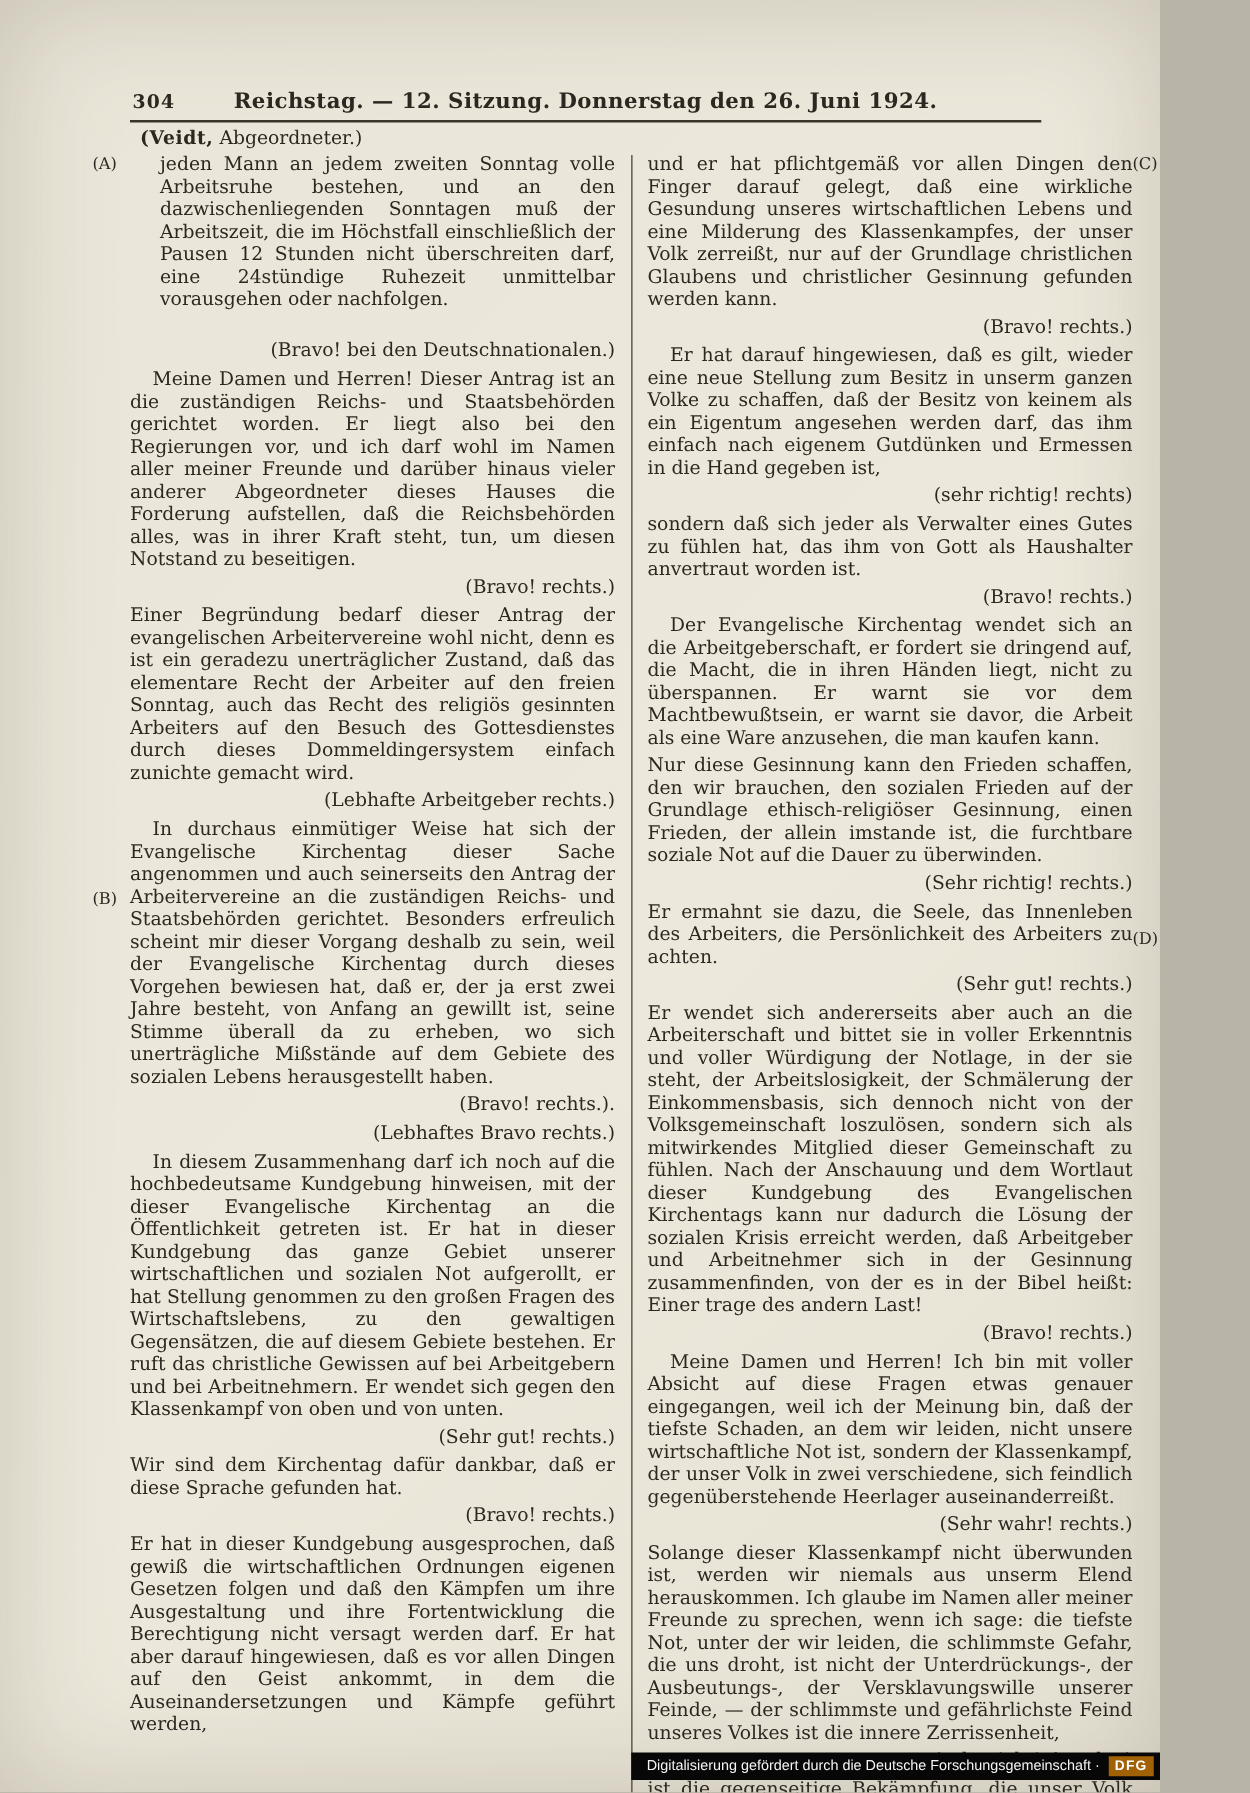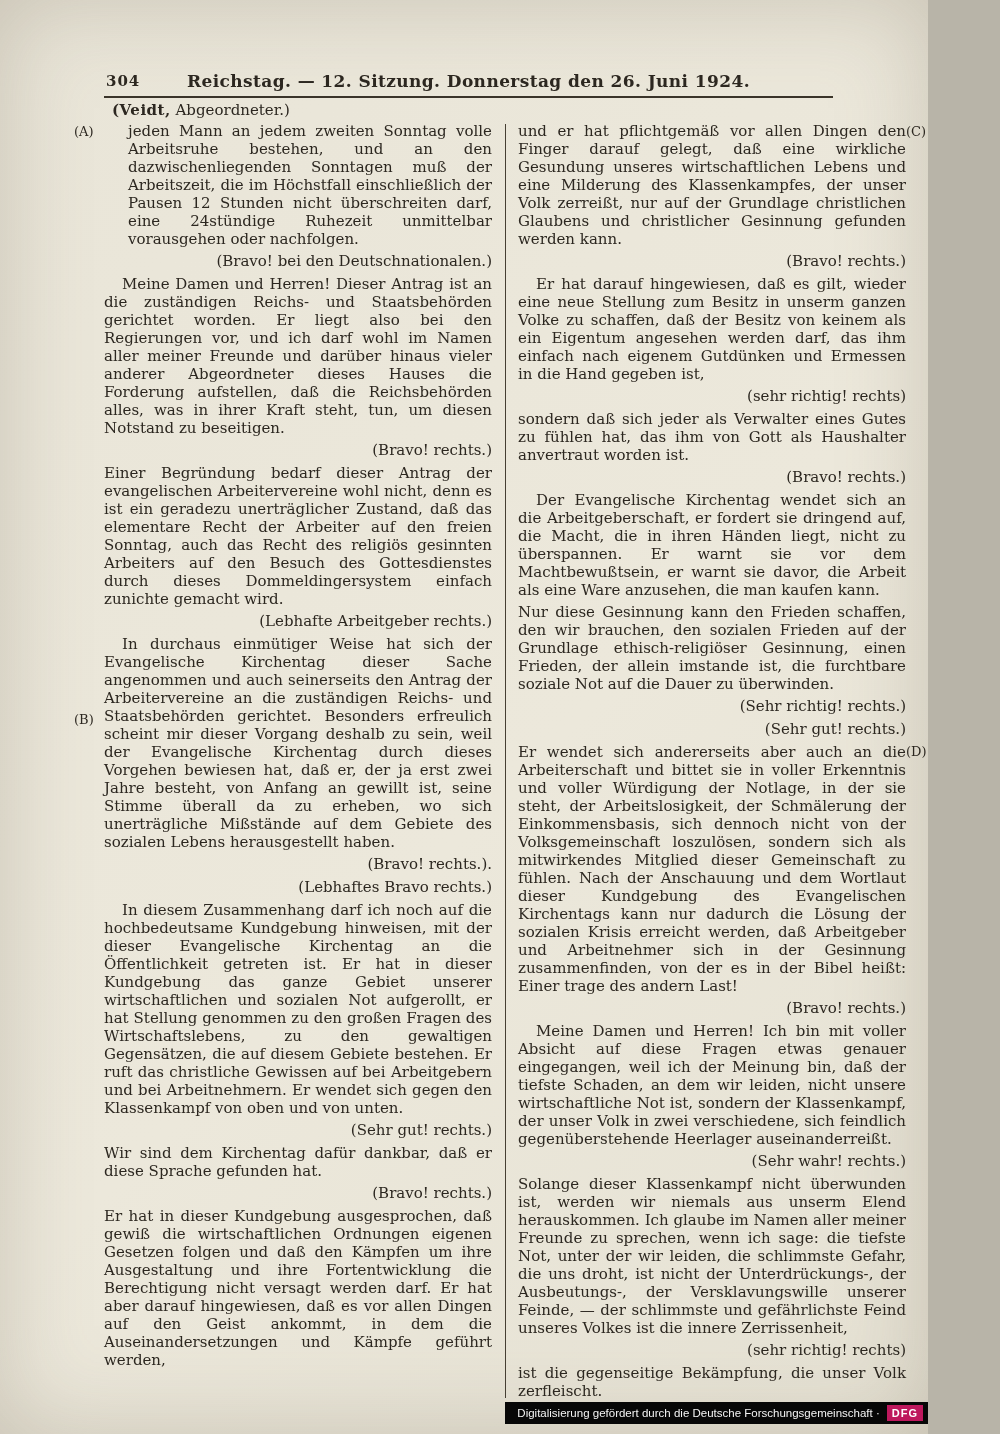--- a/index.html
+++ b/index.html
@@ -79,21 +79,21 @@
   }
   .col p {
     margin: 0 0 4px 0;
     font-size: 15px;
     line-height: 18px;
   }
   .col p.paragraph { text-align: justify; }
   .col p.quote {
     text-align: justify;
     padding-left: 24px;
-    margin-bottom: 4px;
+    margin-bottom: 23px;
   }
   .col p.indent { text-indent: 18px; }
   .col p.interjection {
     text-align: right;
     margin: 3px 0 5px 0;
   }
   
   .footer-bar {
     position: absolute;
     right: 0;
@@ -102,21 +102,21 @@
     background: #070707;
     color: #f4f4f4;
     display: flex;
     align-items: center;
     gap: 7px;
     padding: 0 5px 0 12px;
     font-family: "Liberation Sans", sans-serif;
     font-size: 11.5px;
   }
   .dfg-badge {
-    background: #be185d;
+    background: #a16207;
     color: #ffffff;
     font-weight: bold;
     font-size: 11px;
     letter-spacing: 1px;
     padding: 2px 5px;
   }
 </style>
 </head>
 <body>
 
@@ -157,20 +157,21 @@
     <div class="col">
         <p class="paragraph">und er hat pflichtgemäß vor allen Dingen den Finger darauf gelegt, daß eine wirkliche Gesundung unseres wirtschaftlichen Lebens und eine Milderung des Klassenkampfes, der unser Volk zerreißt, nur auf der Grundlage christlichen Glaubens und christlicher Gesinnung gefunden werden kann.</p>
         <p class="interjection">(Bravo! rechts.)</p>
         <p class="paragraph indent">Er hat darauf hingewiesen, daß es gilt, wieder eine neue Stellung zum Besitz in unserm ganzen Volke zu schaffen, daß der Besitz von keinem als ein Eigentum angesehen werden darf, das ihm einfach nach eigenem Gutdünken und Ermessen in die Hand gegeben ist,</p>
         <p class="interjection">(sehr richtig! rechts)</p>
         <p class="paragraph">sondern daß sich jeder als Verwalter eines Gutes zu fühlen hat, das ihm von Gott als Haushalter anvertraut worden ist.</p>
         <p class="interjection">(Bravo! rechts.)</p>
         <p class="paragraph indent">Der Evangelische Kirchentag wendet sich an die Arbeitgeberschaft, er fordert sie dringend auf, die Macht, die in ihren Händen liegt, nicht zu überspannen. Er warnt sie vor dem Machtbewußtsein, er warnt sie davor, die Arbeit als eine Ware anzusehen, die man kaufen kann.</p>
         <p class="paragraph">Nur diese Gesinnung kann den Frieden schaffen, den wir brauchen, den sozialen Frieden auf der Grundlage ethisch-religiöser Gesinnung, einen Frieden, der allein imstande ist, die furchtbare soziale Not auf die Dauer zu überwinden.</p>
         <p class="interjection">(Sehr richtig! rechts.)</p>
+        <p class="paragraph">Er ermahnt sie dazu, die Seele, das Innenleben des Arbeiters, die Persönlichkeit des Arbeiters zu achten.</p>
         <p class="interjection">(Sehr gut! rechts.)</p>
         <p class="paragraph">Er wendet sich andererseits aber auch an die Arbeiterschaft und bittet sie in voller Erkenntnis und voller Würdigung der Notlage, in der sie steht, der Arbeitslosigkeit, der Schmälerung der Einkommensbasis, sich dennoch nicht von der Volksgemeinschaft loszulösen, sondern sich als mitwirkendes Mitglied dieser Gemeinschaft zu fühlen. Nach der Anschauung und dem Wortlaut dieser Kundgebung des Evangelischen Kirchentags kann nur dadurch die Lösung der sozialen Krisis erreicht werden, daß Arbeitgeber und Arbeitnehmer sich in der Gesinnung zusammenfinden, von der es in der Bibel heißt: Einer trage des andern Last!</p>
         <p class="interjection">(Bravo! rechts.)</p>
         <p class="paragraph indent">Meine Damen und Herren! Ich bin mit voller Absicht auf diese Fragen etwas genauer eingegangen, weil ich der Meinung bin, daß der tiefste Schaden, an dem wir leiden, nicht unsere wirtschaftliche Not ist, sondern der Klassenkampf, der unser Volk in zwei verschiedene, sich feindlich gegenüberstehende Heerlager auseinanderreißt.</p>
         <p class="interjection">(Sehr wahr! rechts.)</p>
         <p class="paragraph">Solange dieser Klassenkampf nicht überwunden ist, werden wir niemals aus unserm Elend herauskommen. Ich glaube im Namen aller meiner Freunde zu sprechen, wenn ich sage: die tiefste Not, unter der wir leiden, die schlimmste Gefahr, die uns droht, ist nicht der Unterdrückungs-, der Ausbeutungs-, der Versklavungswille unserer Feinde, — der schlimmste und gefährlichste Feind unseres Volkes ist die innere Zerrissenheit,</p>
         <p class="interjection">(sehr richtig! rechts)</p>
         <p class="paragraph">ist die gegenseitige Bekämpfung, die unser Volk zerfleischt.</p>
       </div>
   </div>

